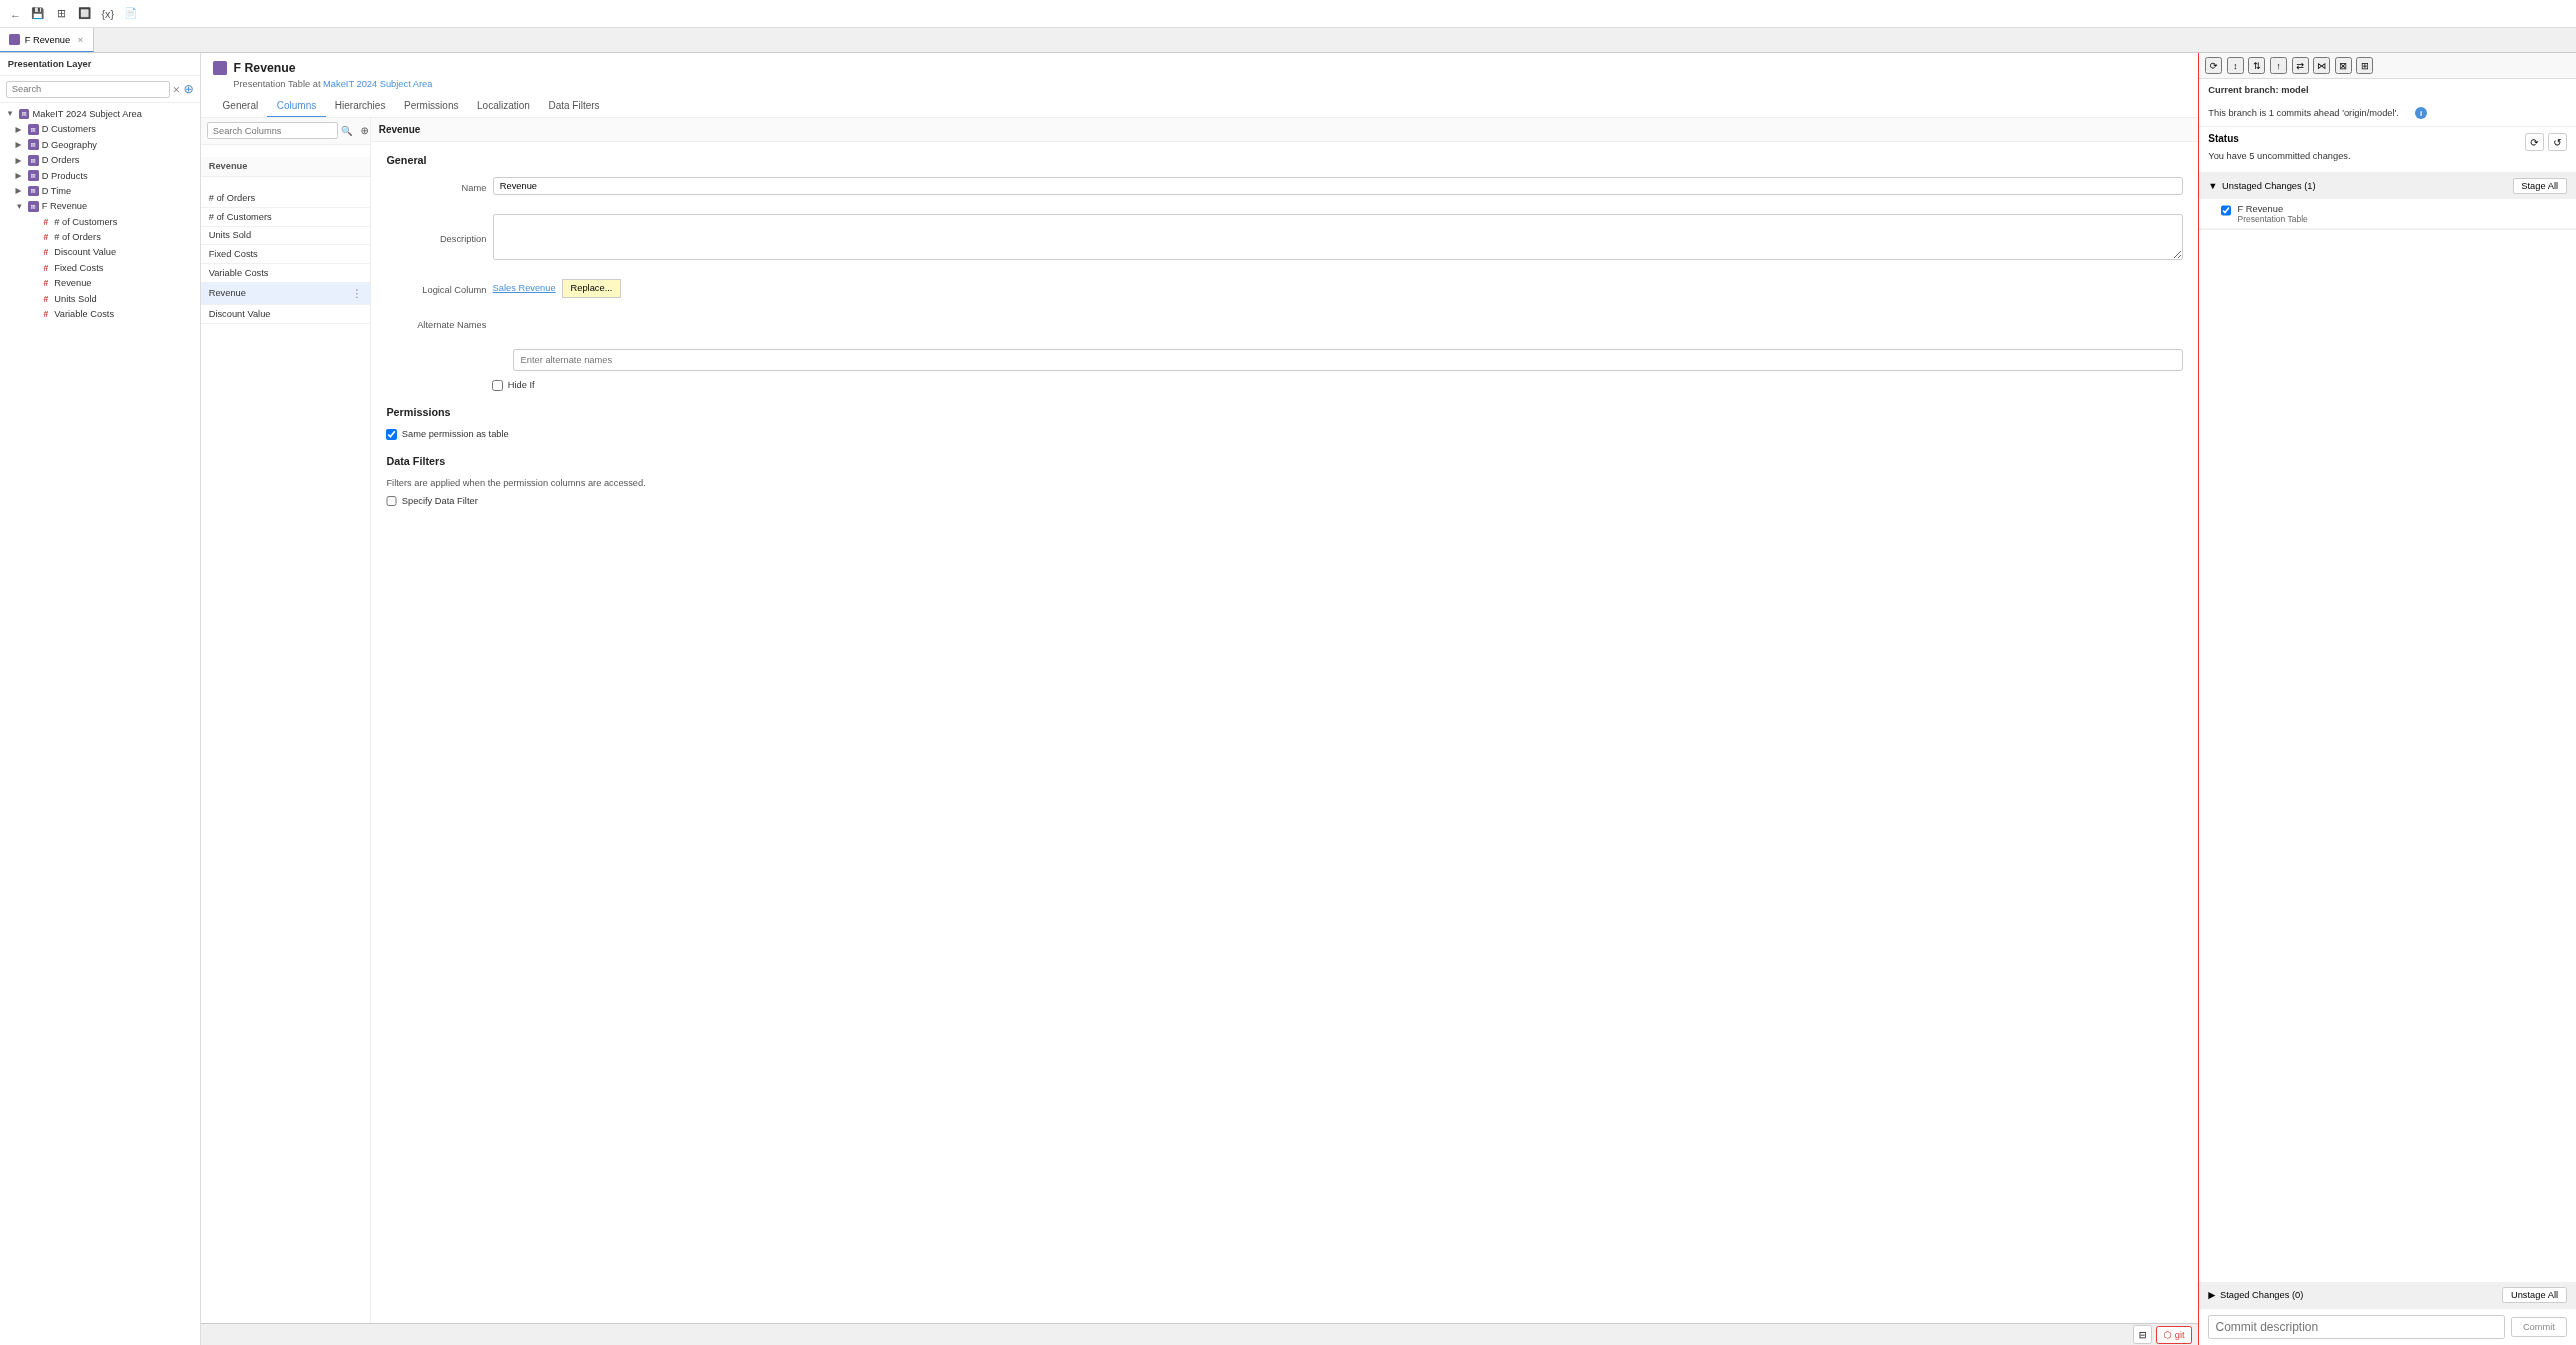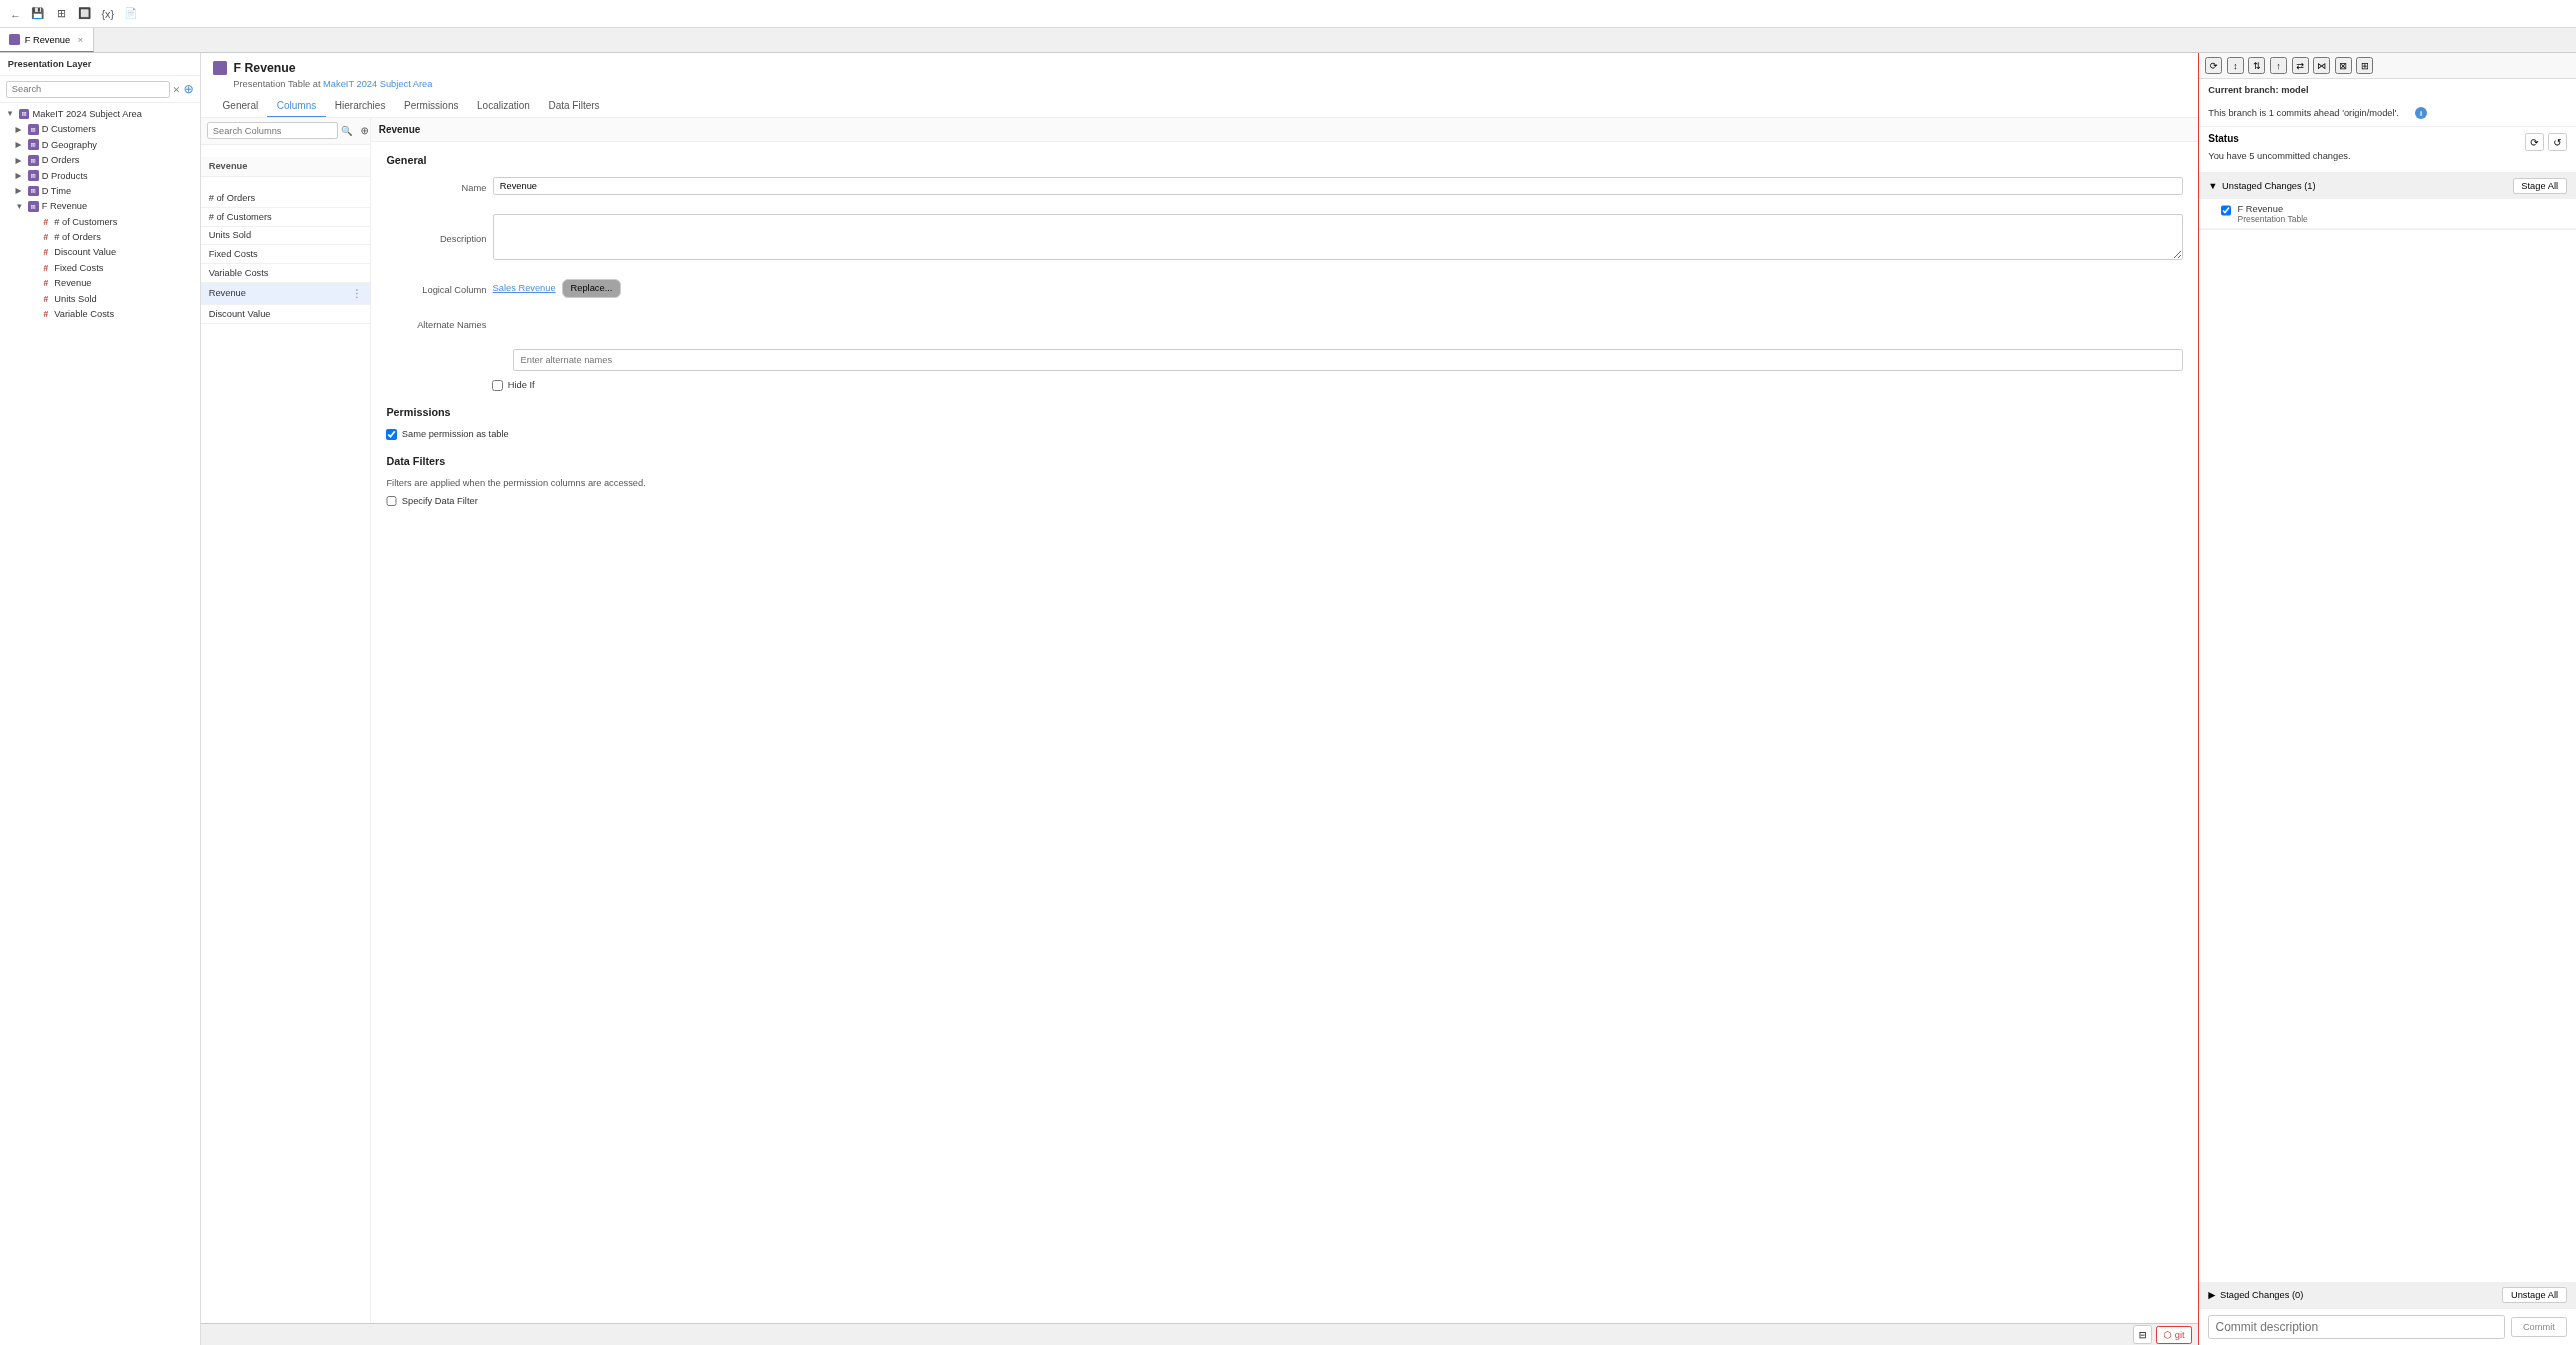--- a/index.html
+++ b/index.html
@@ -123,21 +123,21 @@
     .form-row { display: flex; align-items: center; margin-bottom: 19px; gap: 6.2px; }
     .form-label { width: 100px; min-width: 100px; font-size: 9.3px; color: #555; padding-top: 3.9px; text-align: right; }
     .form-control {
       flex: 1; border: 0.8px solid #ccc; border-radius: 2.3px; padding: 3.1px 6.2px;
       font-size: 9.3px; outline: none; background: #fff;
     }
     textarea.form-control { height: 46px; resize: vertical; }
     .logical-col-row { display: flex; align-items: center; gap: 6.2px; }
     .logical-col-link { color: #4a90d9; font-size: 9.3px; }
     .replace-btn {
-      padding: 3.1px 7.7px; border: 0.8px solid #ccc; border-radius: 6px; background: #a3a3a3;
+      padding: 3.1px 7.7px; border: 0.8px solid #ccc; border-radius: 0; background: #fef9c3;
       font-size: 9.3px; cursor: pointer;
     }
 
     .alt-names-input {
       width: 100%; border: 0.8px solid #ccc; border-radius: 2.3px; padding: 4.6px 6.2px;
       font-size: 9.3px; outline: none; color: #999;
     }
     .alt-names-wrapper { margin-left: 106px; padding-left: 21px; }
 
     .checkbox-row { display: flex; align-items: center; gap: 4.6px; margin-bottom: 7.7px; }

